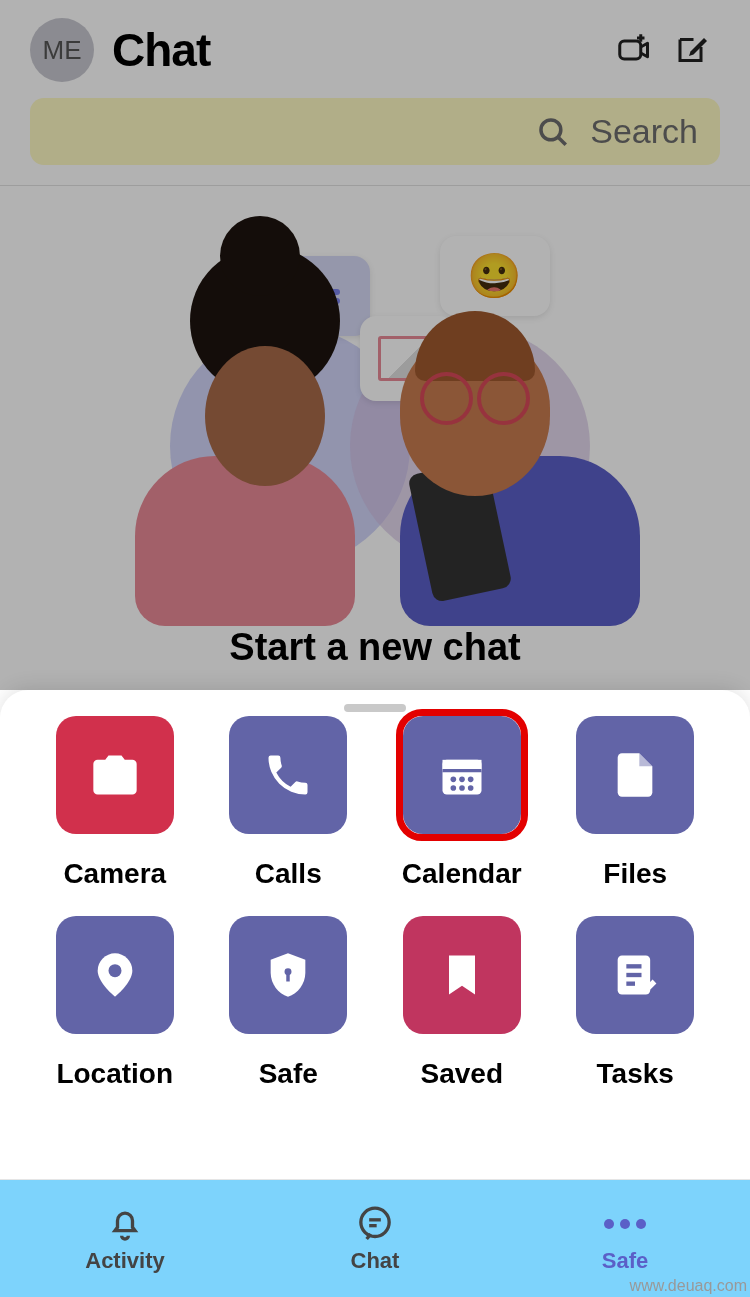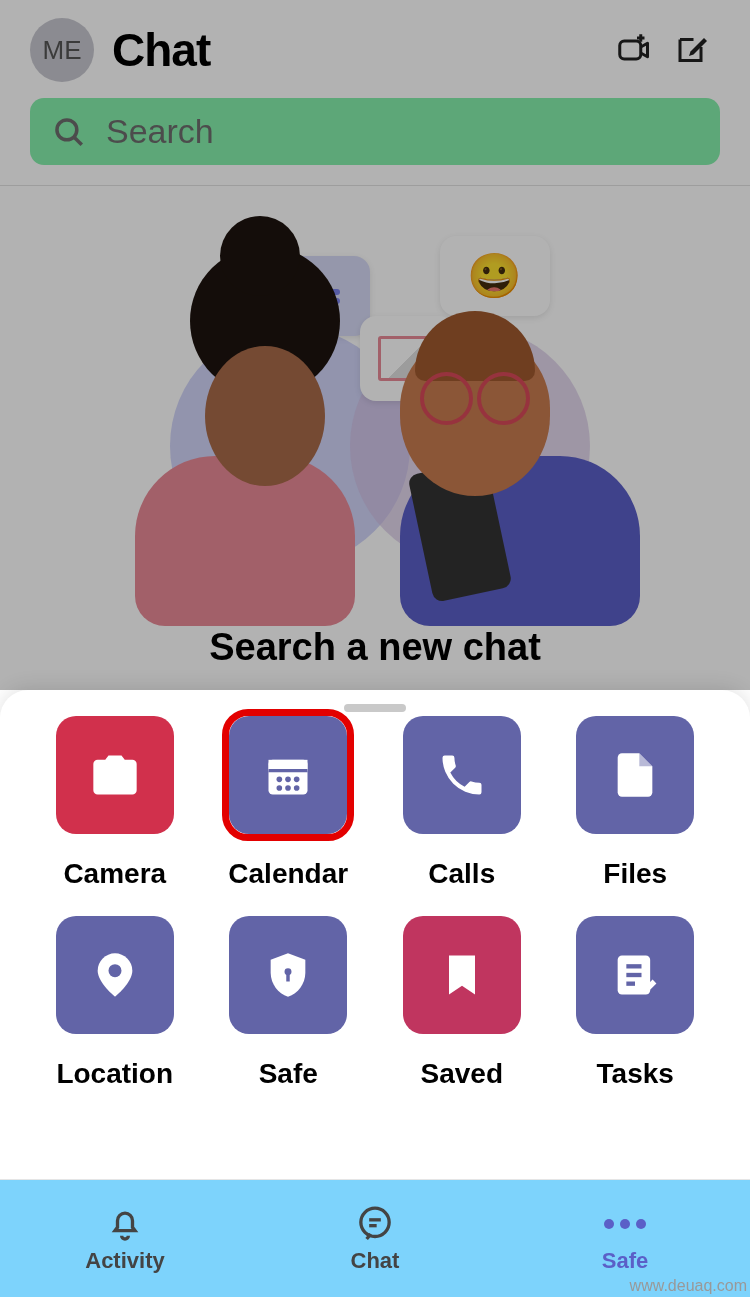--- a/index.html
+++ b/index.html
@@ -11,21 +11,21 @@
   .dim-overlay { position: absolute; inset: 0 0 auto 0; height: 690px; background: rgba(0,0,0,0.30); pointer-events: none; z-index: 5; }
 
   .header-area { background: #fff; padding-bottom: 10px; border-bottom: 1px solid #e1e1e1; }
   .top-bar { display: flex; align-items: center; padding: 18px 38px 10px 30px; gap: 18px; }
   .avatar { width: 64px; height: 64px; border-radius: 50%; background: #c8c8d0; color: #555; display: flex; align-items: center; justify-content: center; font-size: 26px; font-weight: 500; }
   .page-title { font-size: 46px; font-weight: 900; letter-spacing: -1px; flex: 1; }
   .hdr-icon { width: 40px; height: 40px; color: #222; display:flex; align-items:center; justify-content:center; }
   .hdr-icon svg { width: 36px; height: 36px; }
 
   .search-row { padding: 6px 30px 10px; }
-  .search-box { background: #86efac; border-radius: 14px; display: flex; align-items: center; padding: 14px 22px; gap: 20px; }
+  .search-box { background: #fef9c3; border-radius: 14px; display: flex; align-items: center; padding: 14px 22px; gap: 20px; justify-content: flex-end; }
   .search-box svg { width: 34px; height: 34px; color: #6e6e6e; }
   .search-ph { font-size: 34px; color: #6e6e6e; }
 
   .empty-state { text-align: center; padding-top: 70px; }
   .empty-title { font-size: 38px; font-weight: 900; margin-top: 40px; }
 
   
   .illus { width: 430px; height: 330px; margin: 0 auto; position: relative; }
   .illus .circle { position:absolute; border-radius:50%; }
   .illus .c1 { width:240px; height:240px; background:#7b83eb; opacity:.35; left:10px; top:70px; }
@@ -125,51 +125,51 @@
       <div class="body2"></div>
         <div class="phone"></div>
       <div class="beard"></div>
         <div class="hair2"></div>
         <div class="glasses"></div>
       <div class="body1"></div>
       <div class="bun"></div>
         <div class="bun2"></div>
         <div class="face1"></div>
     </div>
-    <div class="empty-title">Search a new chat</div>
+    <div class="empty-title">Start a new chat</div>
   </div>
 
   <div class="dim-overlay"></div>
 
   <div class="sheet">
     <div class="grabber"></div>
     <div class="grid" id="grid">
         <div class="tile">
           <div class="tile-box c-red">
             <svg>
               <use href="#camera-icon"></use>
             </svg>
           </div>
           <div class="tile-label">Camera</div>
         </div>
         <div class="tile">
+          <div class="tile-box c-purple">
+            <svg>
+              <use href="#phone-icon"></use>
+            </svg>
+          </div>
+          <div class="tile-label">Calls</div>
+        </div>
+        <div class="tile">
           <div class="tile-box c-purple highlight">
             <svg>
               <use href="#calendar-icon"></use>
             </svg>
           </div>
           <div class="tile-label">Calendar</div>
-        </div>
-        <div class="tile">
-          <div class="tile-box c-purple">
-            <svg>
-              <use href="#phone-icon"></use>
-            </svg>
-          </div>
-          <div class="tile-label">Calls</div>
         </div>
         <div class="tile">
           <div class="tile-box c-purple">
             <svg>
               <use href="#file-icon"></use>
             </svg>
           </div>
           <div class="tile-label">Files</div>
         </div>
         <div class="tile">

